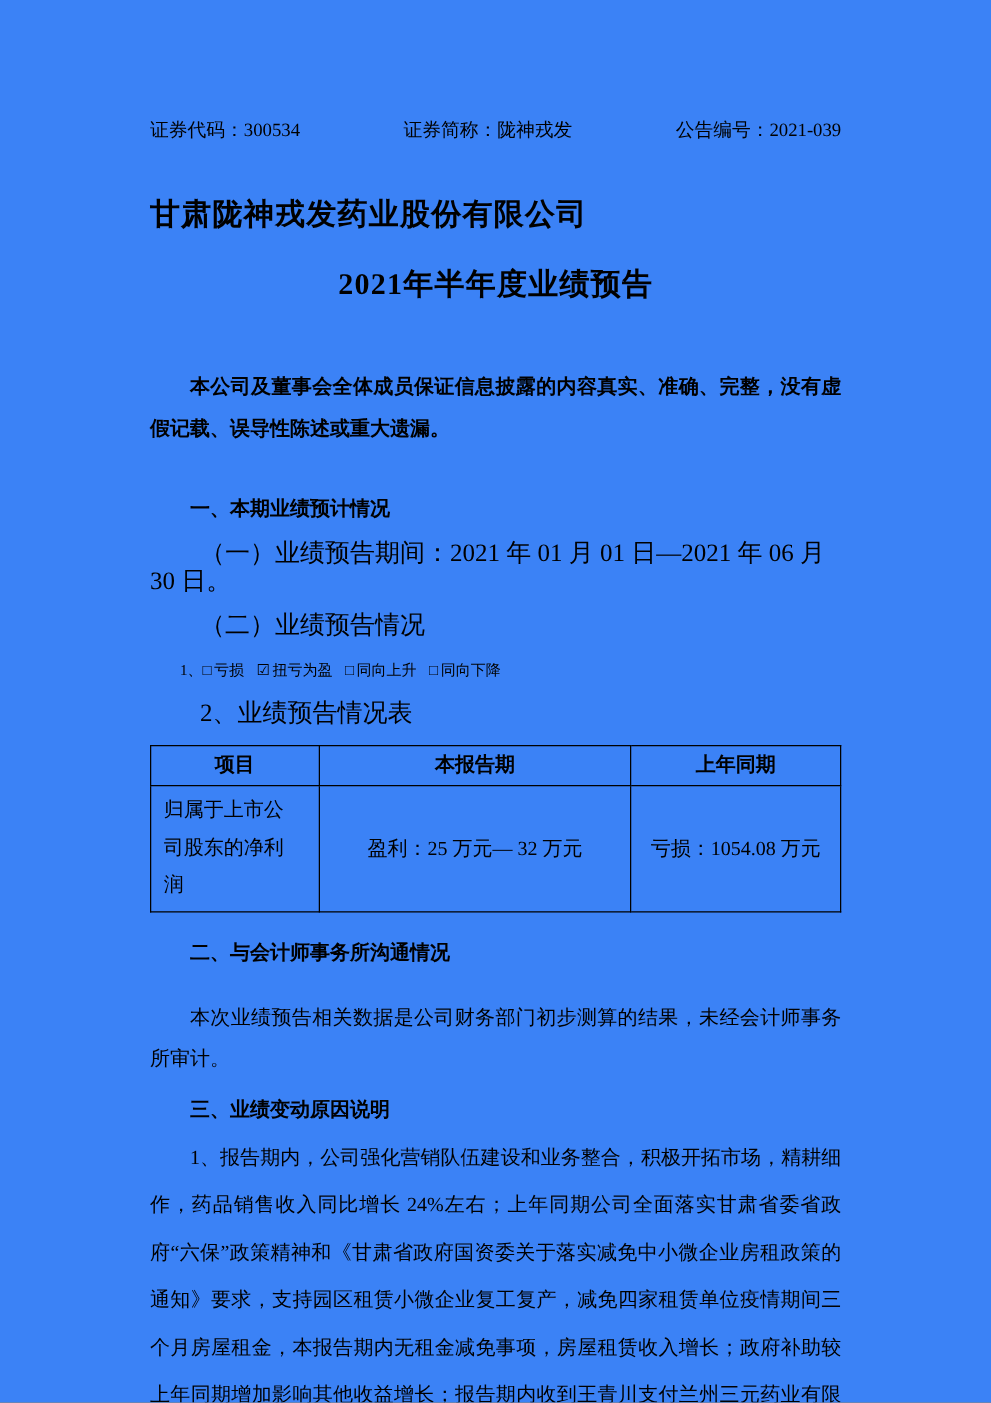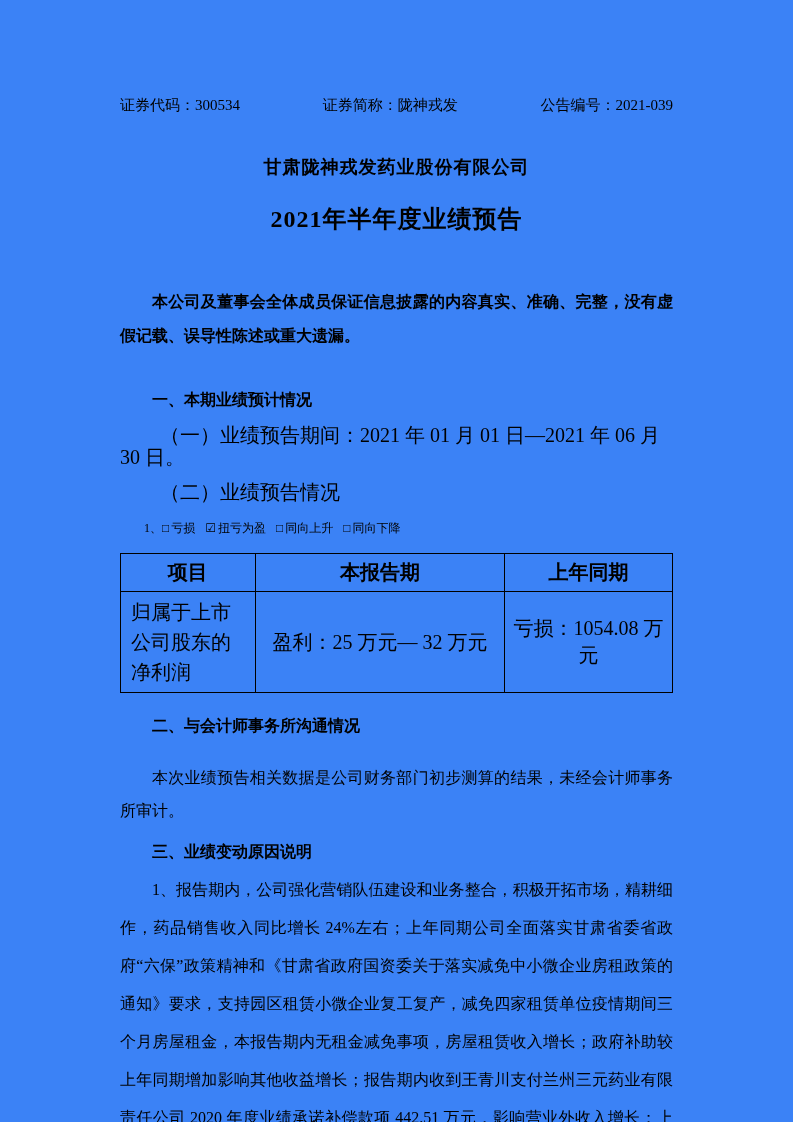--- a/index.html
+++ b/index.html
@@ -16,22 +16,22 @@
     overflow: hidden;
   }
   .header-row {
     display: flex;
     justify-content: space-between;
     font-size: 15px;
     line-height: 20px;
   }
   .doc-title {
     margin-top: 40px;
-    text-align: center;
-    font-size: 18px;
+    text-align: left;
+    font-size: 24px;
     font-weight: bold;
     letter-spacing: 1px;
   }
   .doc-subtitle {
     margin-top: 24px;
     text-align: center;
     font-size: 24px;
     font-weight: bold;
     letter-spacing: 1px;
   }
@@ -61,21 +61,21 @@
     text-indent: 2em;
     line-height: 22px;
     margin-top: 14px;
   }
   .chk { margin-right: 10px; }
   .chk .box { margin-right: 2px; }
   .forecast-table {
     width: 100%;
     margin-top: 14px;
     border-collapse: collapse;
-    font-size: 20px;
+    font-size: 16px;
   }
   .forecast-table th, .forecast-table td {
     border: 1.5px solid #000;
     text-align: center;
     vertical-align: middle;
     padding: 5px 6px;
   }
   .forecast-table th { font-weight: bold; height: 32px; }
   .forecast-table td { height: 74px; }
   .forecast-table .col-item  { width: 24.4%; }
@@ -122,20 +122,21 @@
 
   <p class="section-heading sec1-heading">一、本期业绩预计情况</p>
 
   <p class="body-line">（一）业绩预告期间：2021 年 01 月 01 日—2021 年 06 月  30 日。</p>
   <p class="body-line">（二）业绩预告情况</p>
 
   <p class="check-line">
     <span>1、</span><span class="chk"><span class="box">□</span><span>亏损</span></span><span class="chk"><span class="box">☑</span><span>扭亏为盈</span></span><span class="chk"><span class="box">□</span><span>同向上升</span></span><span class="chk"><span class="box">□</span><span>同向下降</span></span>
   </p>
 
+  <p class="body-line">2、业绩预告情况表</p>
 
   <table class="forecast-table">
     <thead>
       <tr>
         <th class="col-item">项目</th>
         <th class="col-cur">本报告期</th>
         <th class="col-prior">上年同期</th>
       </tr>
     </thead>
     <tbody>

